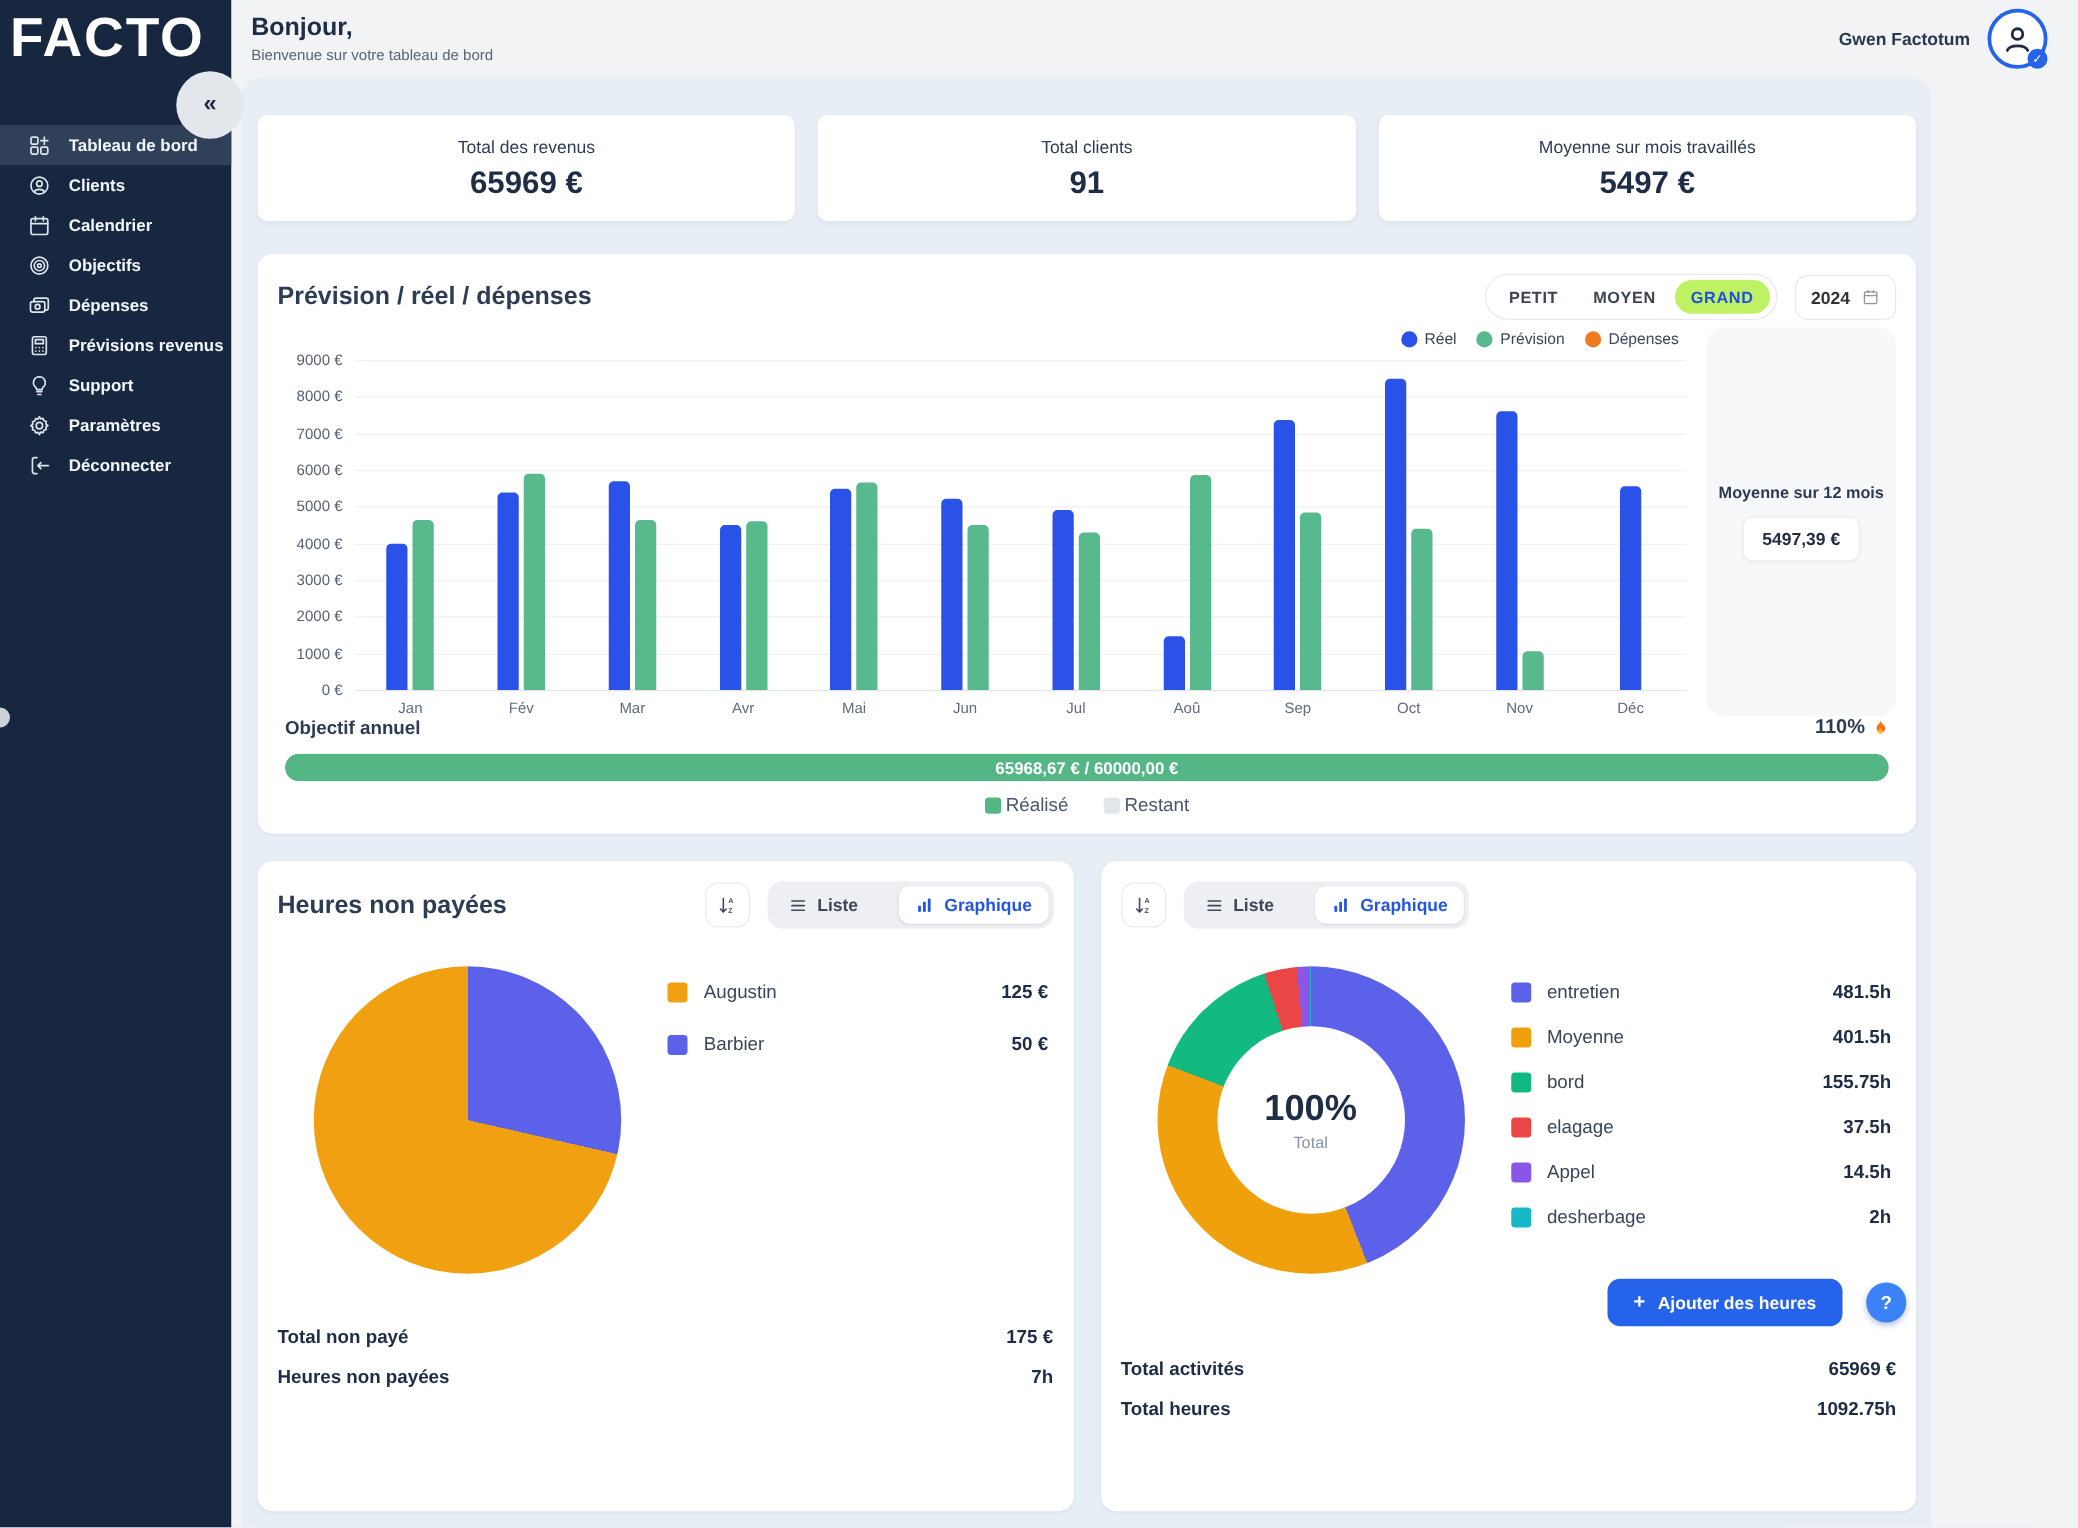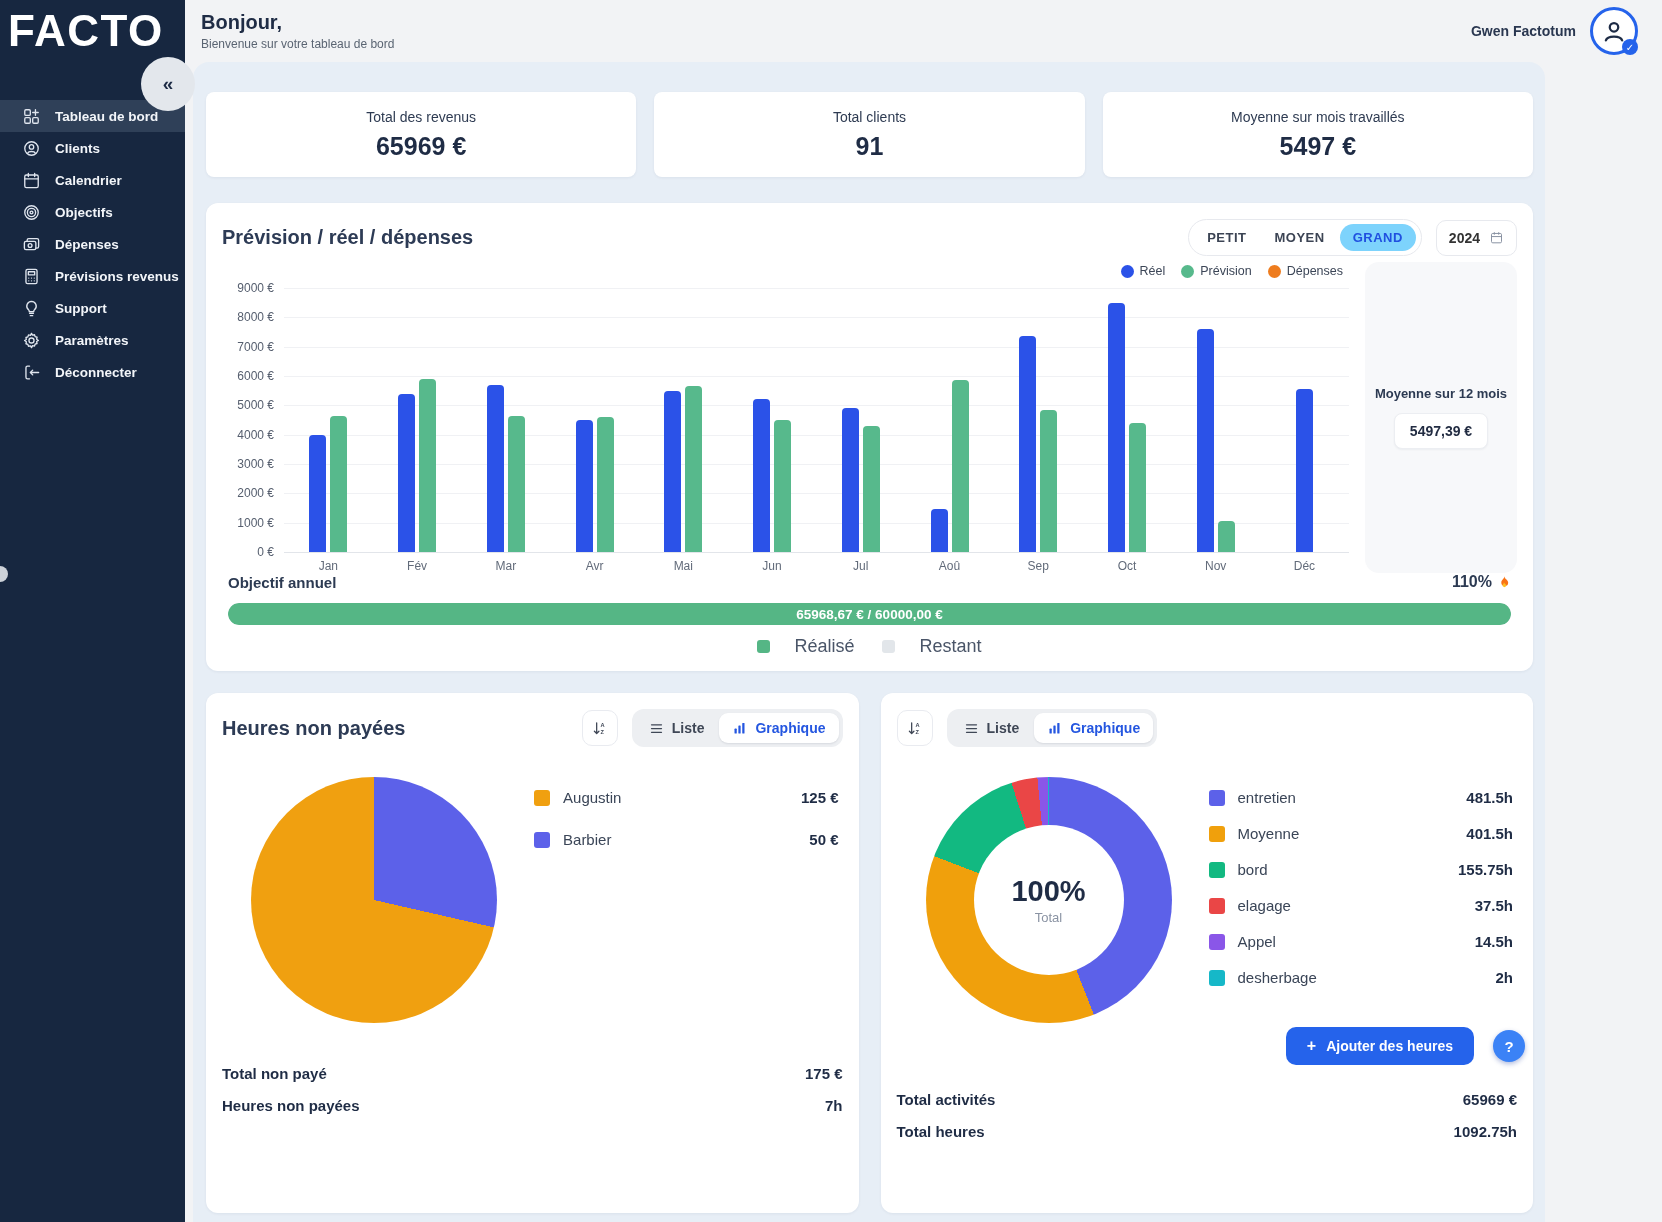--- a/index.html
+++ b/index.html
@@ -46,21 +46,21 @@
 
   
   .chart-card { margin-top:26px; background:#fff; border-radius:12px; box-shadow:0 1px 3px rgba(20,30,60,.06);
       padding:16px 16px 14px 16px; }
   .chart-header { display:flex; align-items:center; }
   .chart-title { font-size:20px; font-weight:bold; color:#2d3b55; flex:1; }
   .size-toggle { display:flex; align-items:center; background:#fff; border:1px solid #e7e9ee; border-radius:22px;
       padding:4px 5px; gap:2px; }
   .size-opt { padding:6px 13px; font-size:13px; font-weight:bold; letter-spacing:.5px; color:#3c4454;
       border-radius:15px; cursor:pointer; }
-  .size-opt.selected { background:#7dd3fc; color:#2050e0; }
+  .size-opt.selected { background:#bef264; color:#2050e0; }
   .year-picker { margin-left:14px; border:1px solid #e7e9ee; border-radius:10px; padding:9px 12px;
       display:flex; align-items:center; gap:9px; font-size:14px; font-weight:600; color:#333; cursor:pointer; }
   .year-picker svg { width:15px; height:15px; stroke:#8a93a3; fill:none; stroke-width:1.6; }
 
   .chart-region { display:flex; margin-top:6px; }
   .chart-main { flex:1; }
   .chart-legend { display:flex; justify-content:flex-end; gap:16px; margin:2px 6px 10px 0; }
   .legend-item { display:flex; align-items:center; gap:6px; font-size:12.5px; color:#3c4657; }
   .legend-dot { width:13px; height:13px; border-radius:50%; }
 
@@ -85,33 +85,33 @@
   .objective { padding:0 6px; }
   .objective-row { display:flex; align-items:center; }
   .objective-label { font-size:15px; font-weight:bold; color:#2c3a52; flex:1; }
   .objective-pct { font-size:16px; font-weight:bold; color:#2c3a52; display:flex; align-items:center; gap:4px; }
   .flame { width:15px; height:15px; }
   .progress-track { margin-top:12px; height:22px; background:#e2e6ea; border-radius:12px; position:relative; overflow:hidden; }
   .progress-fill { height:100%; background:#55b685; border-radius:12px; }
   .progress-text { position:absolute; inset:0; display:flex; align-items:center; justify-content:center;
       color:#fff; font-size:13.5px; font-weight:bold; }
   .objective-legend { display:flex; justify-content:center; gap:28px; margin-top:11px; }
-  .obj-leg-item { display:flex; align-items:center; gap:24px; font-size:18px; color:#4a5568; }
+  .obj-leg-item { display:flex; align-items:center; gap:4px; font-size:15px; color:#4a5568; }
   .obj-leg-sq { width:13px; height:13px; border-radius:3px; }
 
   
   .bottom-row { display:flex; gap:22px; margin-top:22px; }
   .b-card { flex:1; background:#fff; border-radius:12px; box-shadow:0 1px 3px rgba(20,30,60,.06);
       padding:16px 16px; height:520px; position:relative; }
   .b-header { display:flex; align-items:center; }
   .b-title { font-size:20px; font-weight:bold; color:#2d3b55; flex:1; }
   .sort-btn { width:36px; height:36px; background:#fff; border:1px solid #e9ebf0; border-radius:10px;
       display:flex; align-items:center; justify-content:center; margin-right:14px; cursor:pointer; }
   .sort-btn svg { width:17px; height:17px; }
-  .view-toggle { background:#edeff2; border-radius:12px; padding:4px; display:flex; gap:2px; }
+  .view-toggle { background:#edeff2; border-radius:12px; padding:4px; display:flex; gap:20px; }
   .vt-btn { display:flex; align-items:center; gap:8px; padding:7px 13px; font-size:14px; font-weight:600;
       color:#3f4756; border-radius:9px; cursor:pointer; }
   .vt-btn svg { width:15px; height:15px; }
   .vt-btn.active { background:#fff; color:#2456e0; box-shadow:0 1px 2px rgba(20,30,60,.10); }
 
   .b-body { display:flex; margin-top:30px; }
   .pie-wrap { width:49%; display:flex; justify-content:center; }
   .pie { width:246px; height:246px; border-radius:50%; }
   .donut { width:246px; height:246px; border-radius:50%; position:relative; }
   .donut-hole { position:absolute; inset:48px; background:#fff; border-radius:50%; display:flex;

